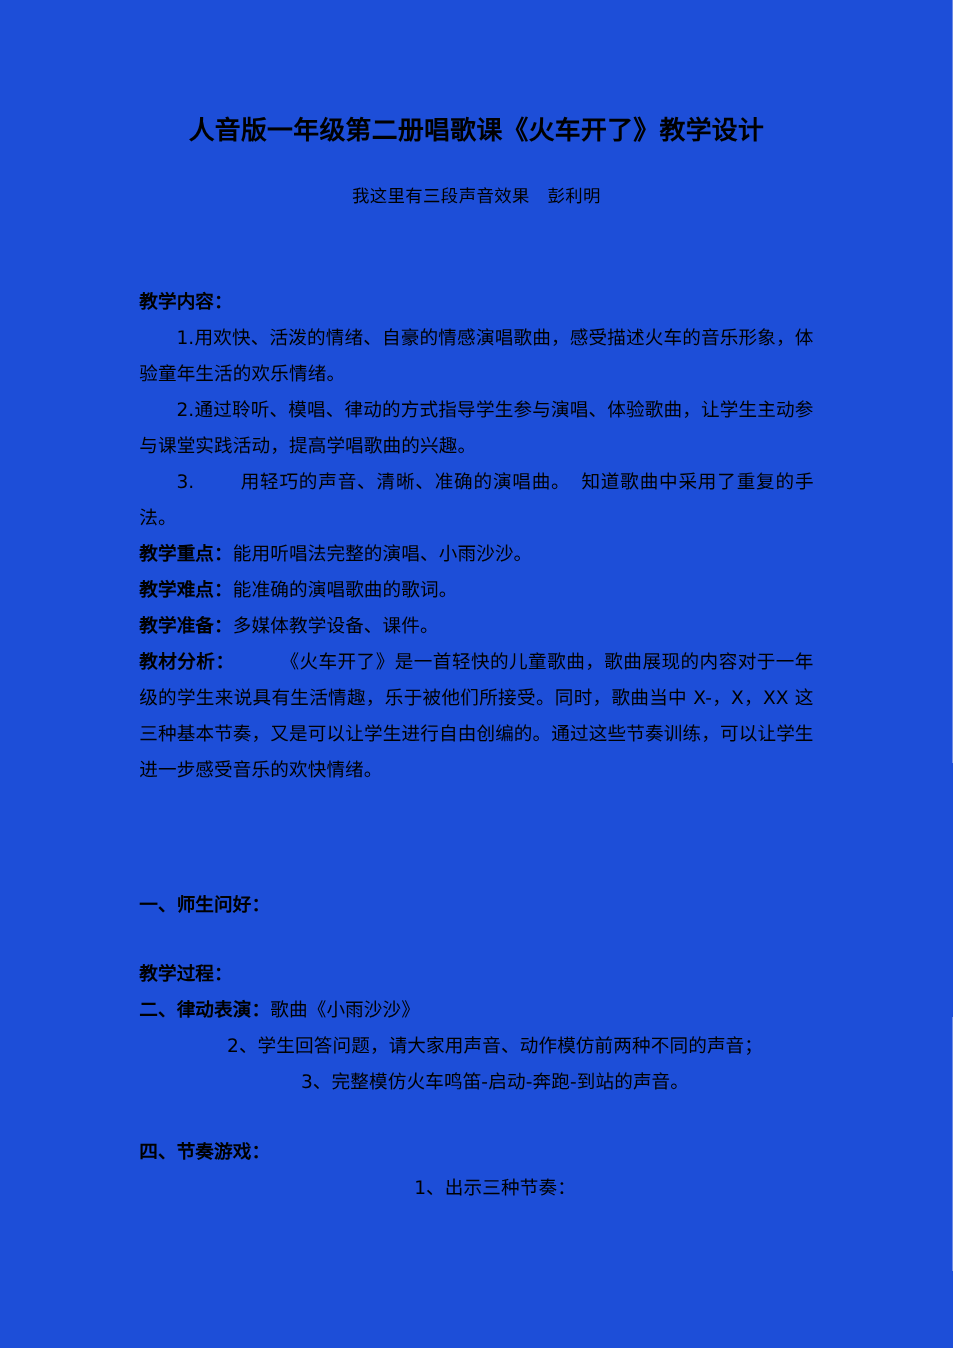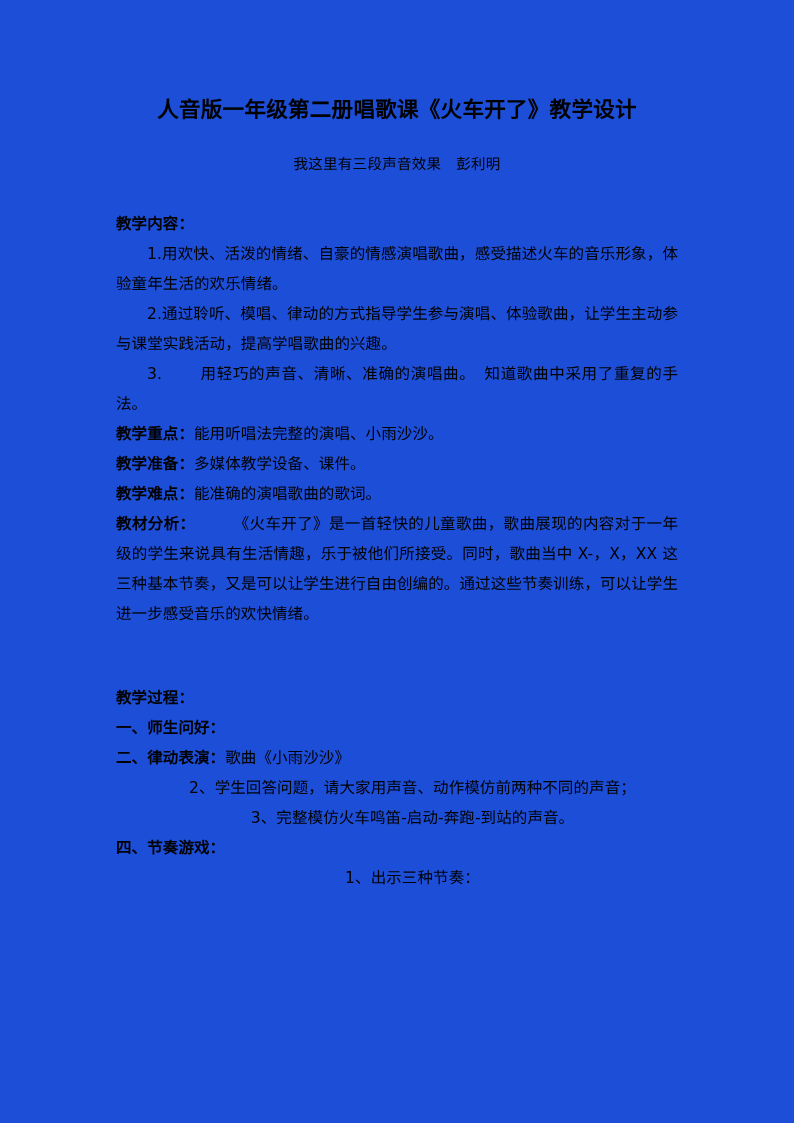--- a/index.html
+++ b/index.html
@@ -58,20 +58,21 @@
     margin: 0;
     font-size: 15.5px;
     line-height: 30px;
     text-align: justify;
     text-justify: inter-ideograph;
     letter-spacing: 0.1px;
   }
 
   .heading {
     font-weight: bold;
+    margin-top: 28px;
   }
 
   
   .indent {
     text-indent: 2em;
   }
 
   .reg {
     font-weight: normal;
   }
@@ -117,32 +118,32 @@
       <p class="heading">教学内容：</p>
 
       <p class="indent">1.用欢快、活泼的情绪、自豪的情感演唱歌曲，感受描述火车的音乐形象，体验童年生活的欢乐情绪。</p>
 
       <p class="indent">2.通过聆听、模唱、律动的方式指导学生参与演唱、体验歌曲，让学生主动参与课堂实践活动，提高学唱歌曲的兴趣。</p>
 
       <p class="indent"><span>3.</span><span class="gap-wide"></span><span>用轻巧的声音、清晰、准确的演唱曲。</span><span class="gap-small"></span><span>知道歌曲中采用了重复的手法。</span></p>
 
       <p><span class="heading">教学重点：</span><span class="reg">能用听唱法完整的演唱、小雨沙沙。</span></p>
 
+      <p><span class="heading">教学难点：</span><span class="reg">能准确的演唱歌曲的歌词。</span></p>
+
       <p><span class="heading">教学准备：</span><span class="reg">多媒体教学设备、课件。</span></p>
-
-      <p><span class="heading">教学难点：</span><span class="reg">能准确的演唱歌曲的歌词。</span></p>
 
       <p><span class="heading">教材分析：</span><span class="gap-wide"></span><span class="reg">《火车开了》是一首轻快的儿童歌曲，歌曲展现的内容对于一年级的学生来说具有生活情趣，乐于被他们所接受。同时，歌曲当中 X-，X，XX 这三种基本节奏，又是可以让学生进行自由创编的。通过这些节奏训练，可以让学生进一步感受音乐的欢快情绪。</span></p>
 
       <div class="blank-line">&nbsp;</div>
       <div class="blank-line-half">&nbsp;</div>
 
+      <p class="heading">一、师生问好：</p>
+
       <p class="heading">教学过程：</p>
-
-      <p class="heading">一、师生问好：</p>
 
       <p><span class="heading">二、律动表演：</span><span class="reg">歌曲《小雨沙沙》</span></p>
 
 
 
       <p class="indent nostretch">2、学生回答问题，请大家用声音、动作模仿前两种不同的声音；</p>
 
       <p class="indent nostretch">3、完整模仿火车鸣笛-启动-奔跑-到站的声音。</p>
 
       <p class="heading">四、节奏游戏：</p>

